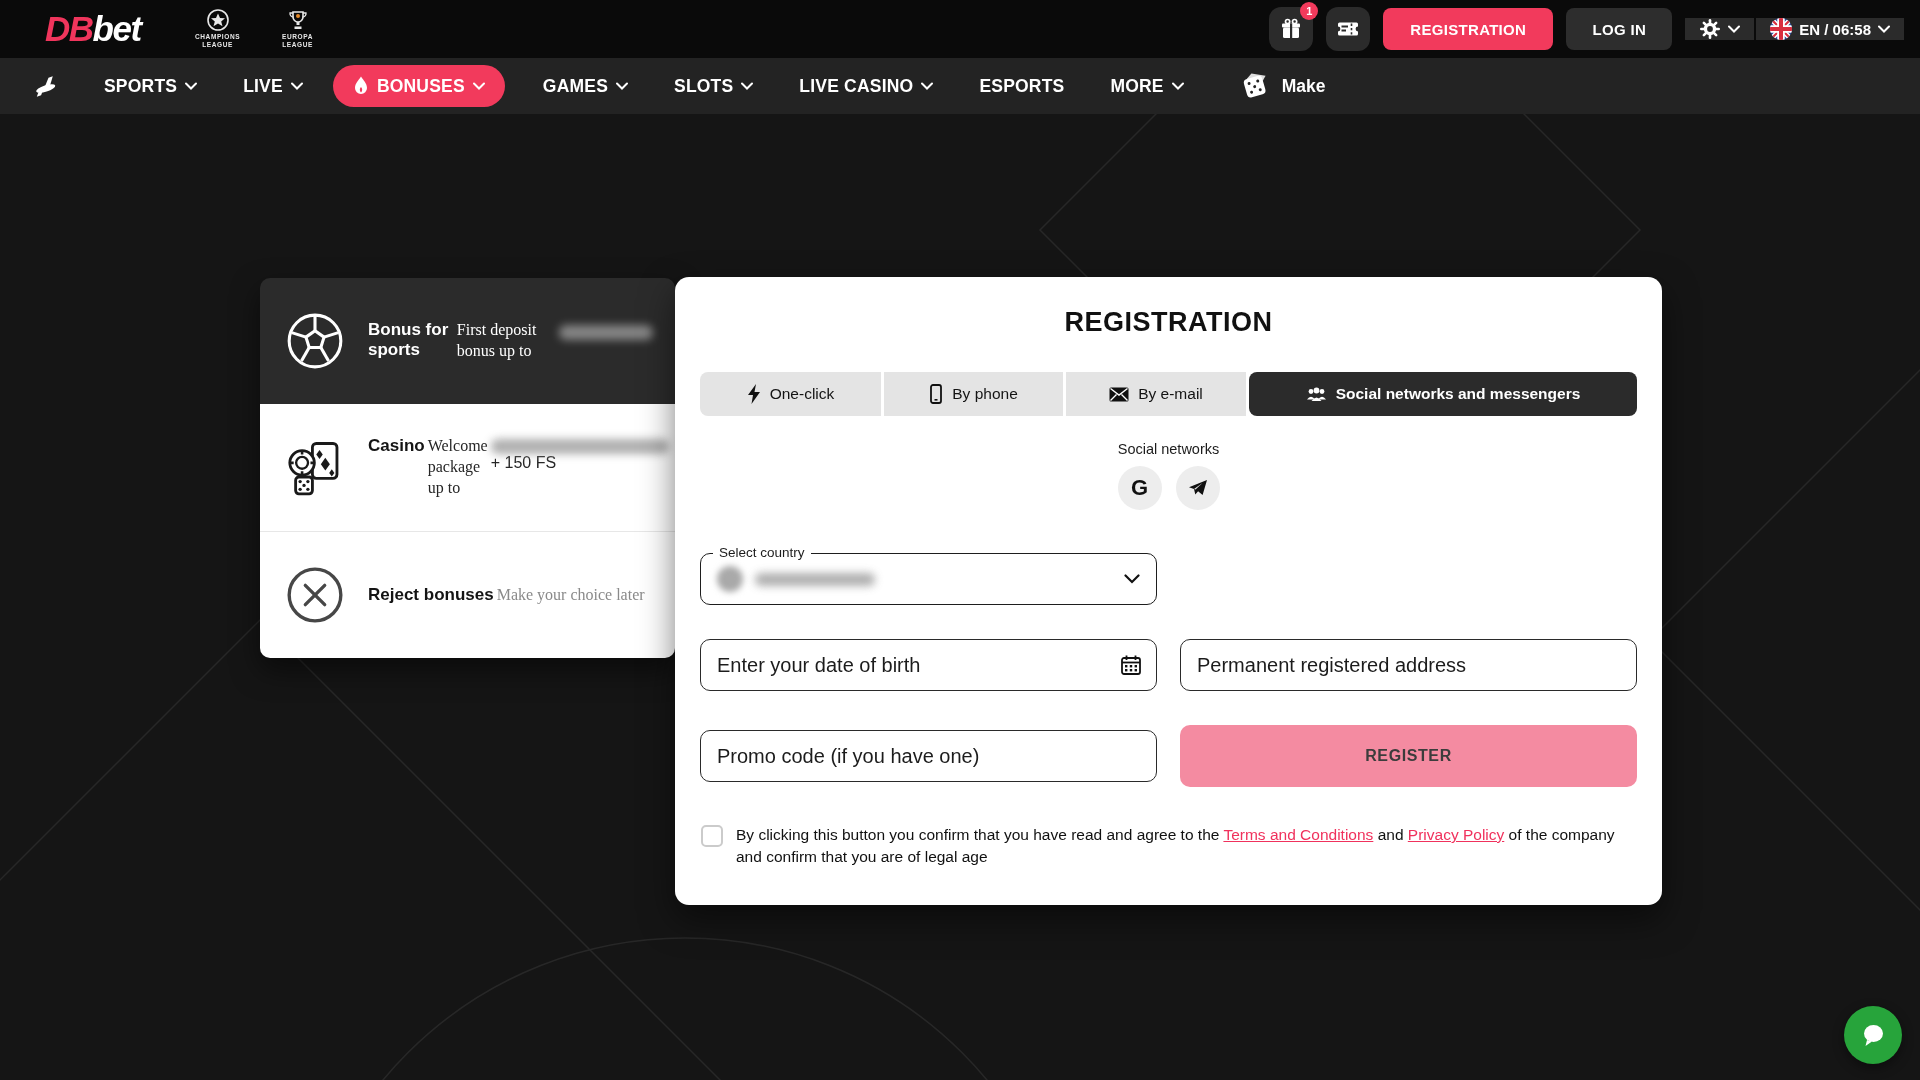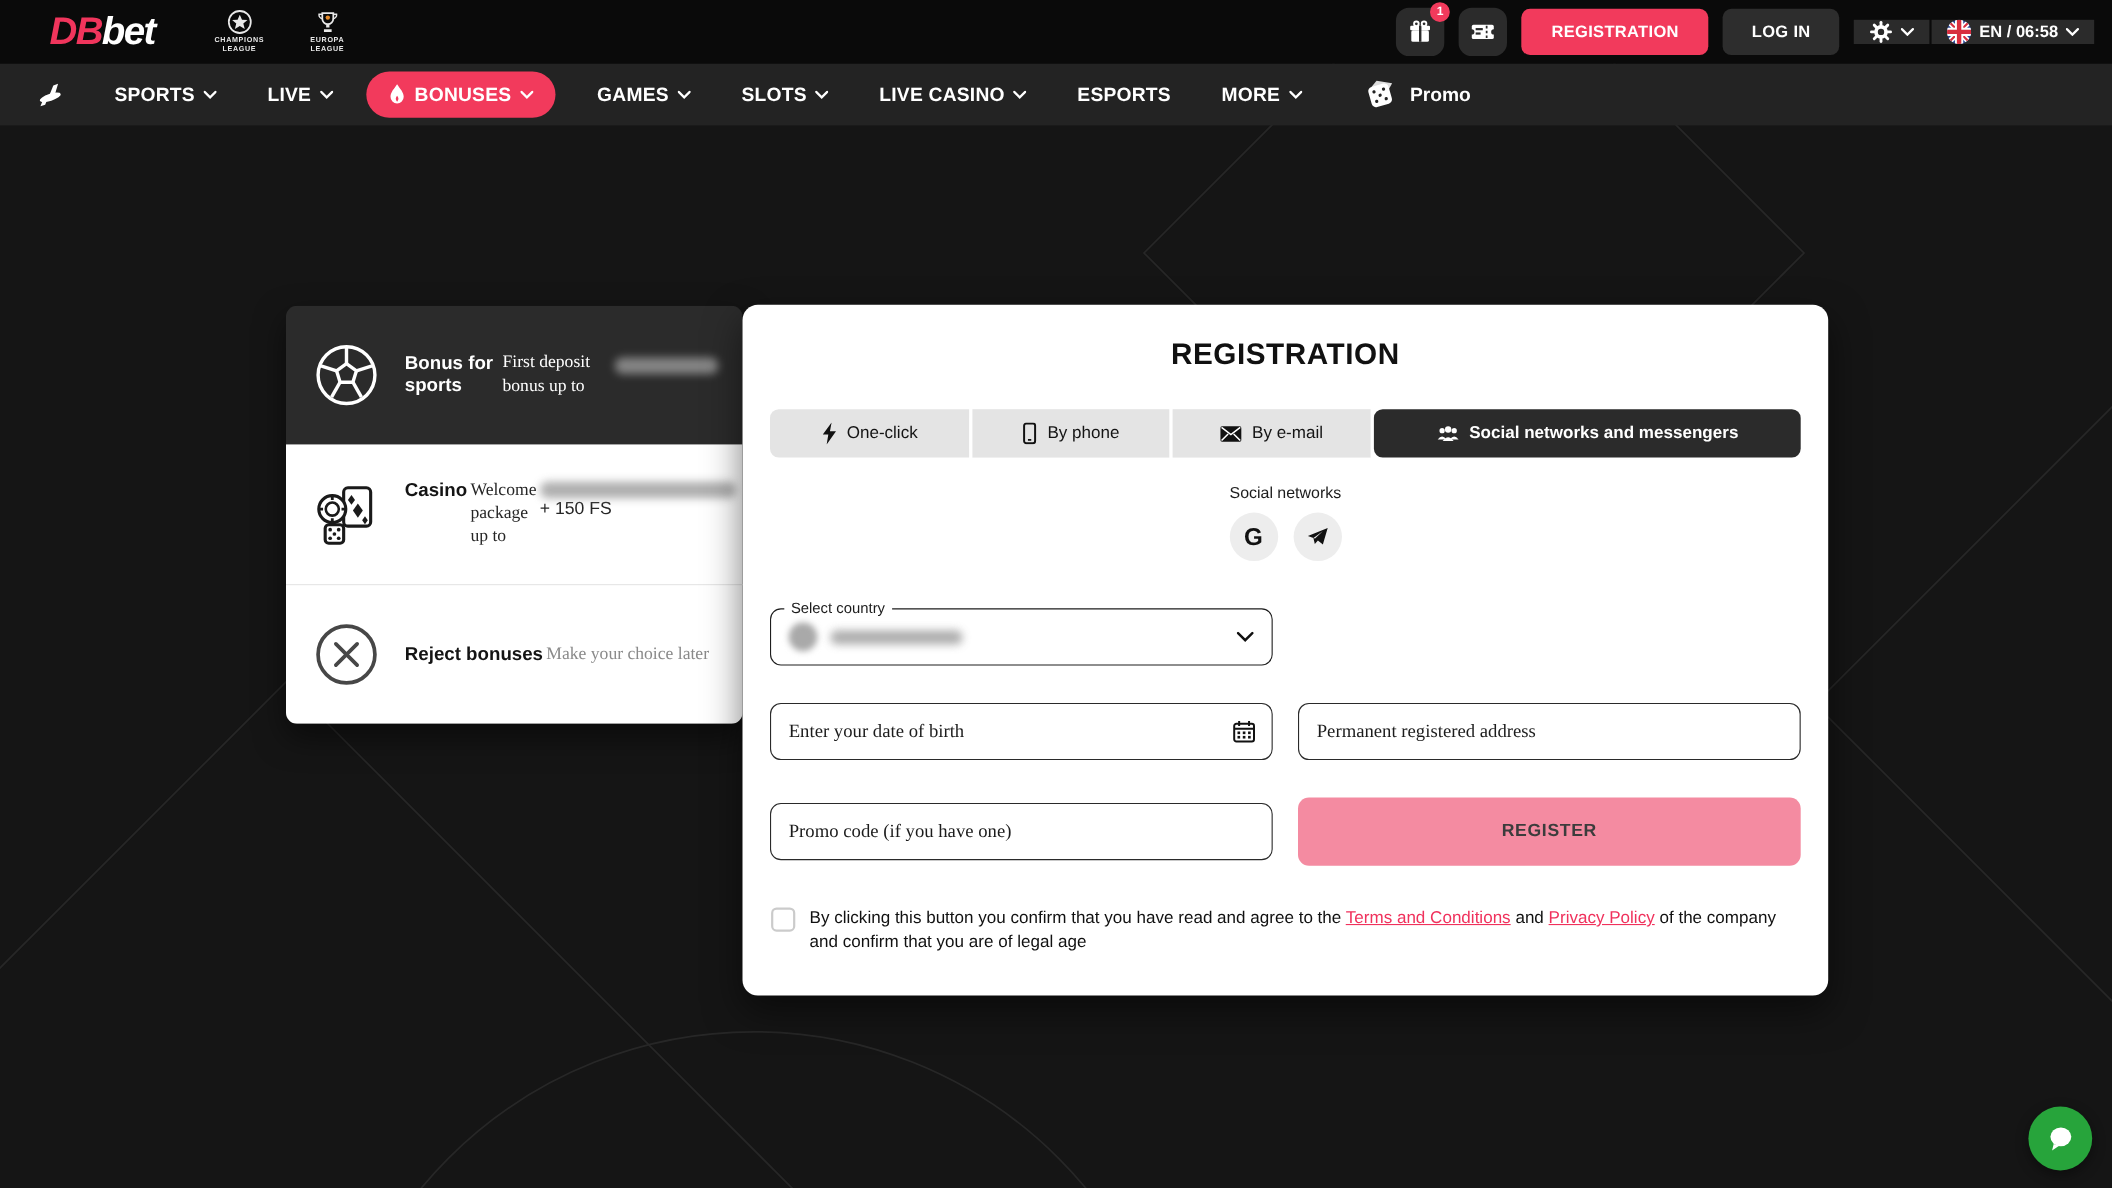--- a/index.html
+++ b/index.html
@@ -76,21 +76,21 @@
   .col { width:457px; position:relative; }
 
   .select-box { height:52px; border:1.4px solid #1e1e1e; border-radius:10px; display:flex; align-items:center; padding:0 16px; cursor:pointer; position:relative; background:#fff; }
   .legend { position:absolute; top:-9px; left:12px; background:#fff; padding:0 6px; font-size:13.5px; color:#1c1c1c; }
   .flag-masked { width:26px; height:26px; border-radius:50%; background:#a9a9a9; filter:blur(3px); margin-right:12px; flex:0 0 26px; }
   .masked.m-sel { height:13px; border-radius:6px; }
   .m-country { width:120px; }
   .m-currency { width:205px; }
   .chevron-right { margin-left:auto; }
 
-  .text-input { width:100%; height:52px; border:1.4px solid #2a2a2a; border-radius:10px; padding:0 44px 0 16px; font-size:17px; color:#1d4ed8; font-family:Liberation Serif, serif; background:#fff; }
+  .text-input { width:100%; height:52px; border:1.4px solid #2a2a2a; border-radius:10px; padding:0 44px 0 16px; font-size:20px; color:#1d4ed8; font-family:Liberation Sans, sans-serif; background:#fff; }
   .text-input.no-icon { padding-right:16px; }
   .text-input::placeholder { color:#1c1c1c; opacity:1; }
   .field-icon { position:absolute; right:15px; top:50%; transform:translateY(-50%); pointer-events:none; }
 
   .register-btn { width:457px; height:62px; border:none; border-radius:10px; background:#f48ba1; color:#3c3c3c; font-size:16px; font-weight:600; letter-spacing:.6px; cursor:pointer; font-family:"Liberation Sans",sans-serif; }
 
   .agree-row { display:flex; gap:13px; margin-top:37px; padding-left:1px; }
   .checkbox { flex:0 0 22px; width:22px; height:22px; border:2px solid #cbcbcb; border-radius:5px; background:#fff; cursor:pointer; margin-top:1px; }
   .agree-text { font-size:15.5px; line-height:1.42; color:#111; max-width:900px; }
   .agree-text a { color:#f0315c; font-weight:400; cursor:pointer; text-decoration:underline; }
@@ -273,21 +273,21 @@
       <g transform="rotate(-16 15 15)">
         <rect x="5" y="6" width="19" height="19" rx="4" fill="#fff"></rect>
         <path d="M9 6 L15 2 L28 8 L24 12" fill="#fff" opacity=".85"></path>
         <circle cx="10" cy="11" r="1.5" fill="#232323"></circle>
         <circle cx="19" cy="11" r="1.5" fill="#232323"></circle>
         <circle cx="14.5" cy="15.5" r="1.5" fill="#232323"></circle>
         <circle cx="10" cy="20" r="1.5" fill="#232323"></circle>
         <circle cx="19" cy="20" r="1.5" fill="#232323"></circle>
       </g>
     </svg>
-    <span class="dice-label">Promo</span>
+    <span class="dice-label">Make</span>
   </div>
 </nav>
 
 <aside class="bonus-rail">
 
   <div class="bonus-card dark">
     <div class="bonus-icon">
       <svg width="62" height="62" viewBox="0 0 48 48">
         <circle cx="24" cy="24" r="20" fill="none" stroke="#fff" stroke-width="2.4"></circle>
         <polygon points="24,16 31,21 28.5,29 19.5,29 17,21" fill="none" stroke="#fff" stroke-width="2.4" stroke-linejoin="round"></polygon>

